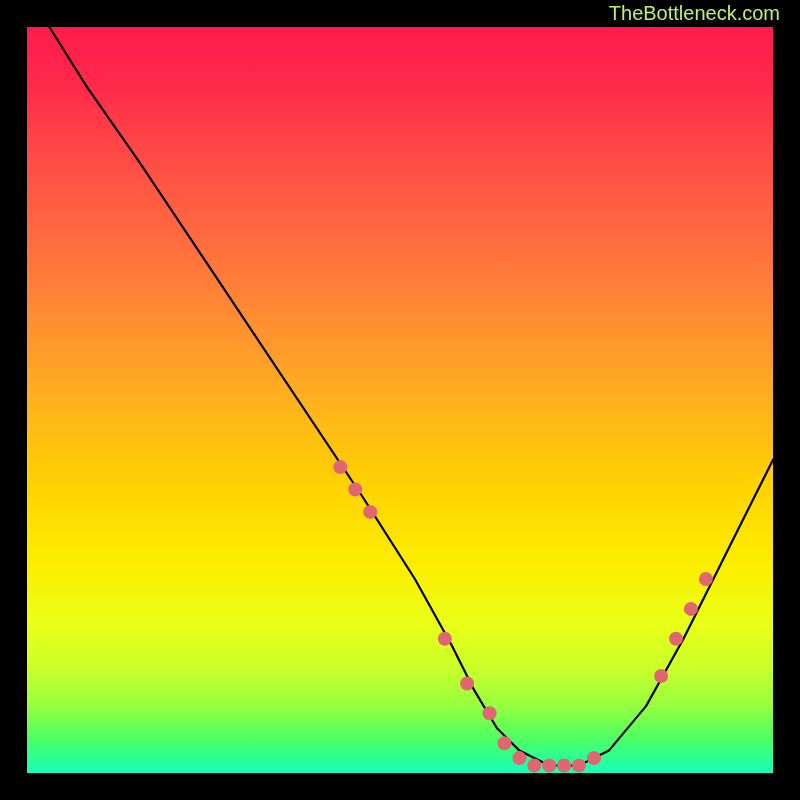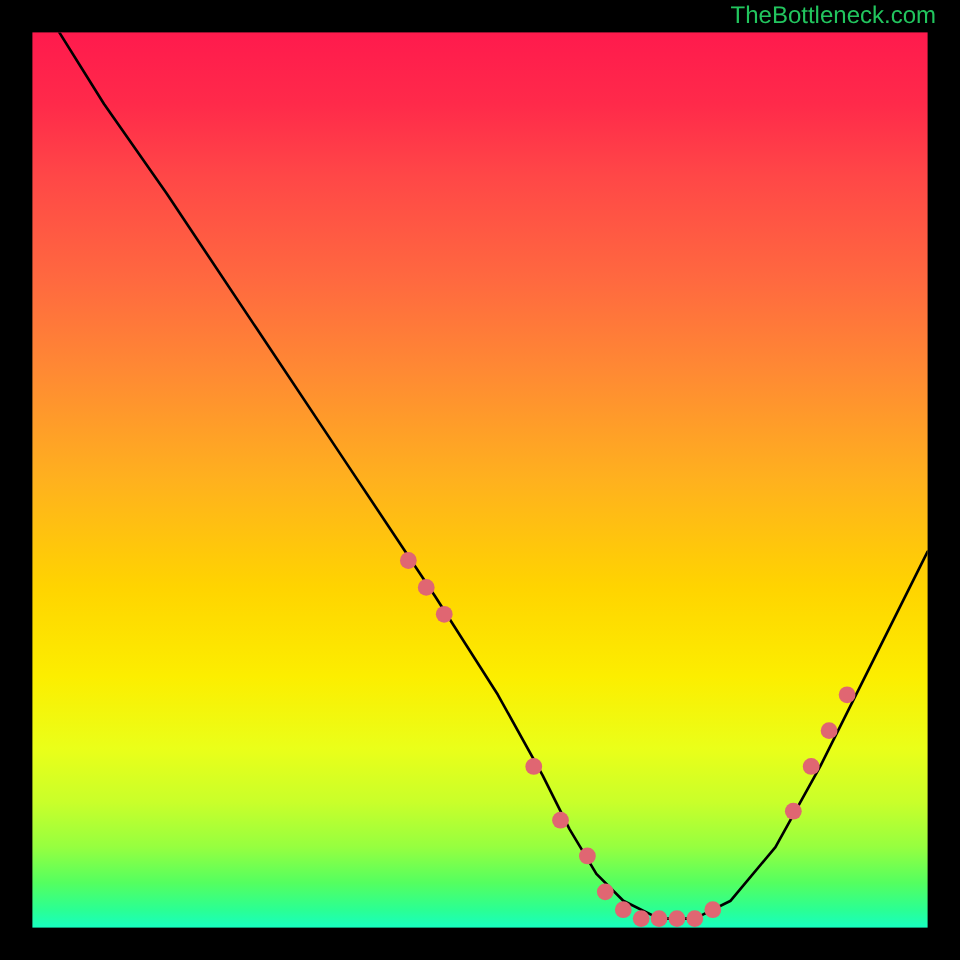--- a/index.html
+++ b/index.html
@@ -16,21 +16,21 @@
     top: 0;
     left: 0;
     width: 800px;
     height: 800px;
     background: #000;
   }
   .watermark {
     position: absolute;
     top: 2px;
     right: 20px;
-    color: #22c55e;
+    color: #bef264;
     font-size: 20px;
     font-weight: 500;
     z-index: 10;
   }
   .plot {
     position: absolute;
     top: 27px;
     left: 27px;
     width: 746px;
     height: 746px;

